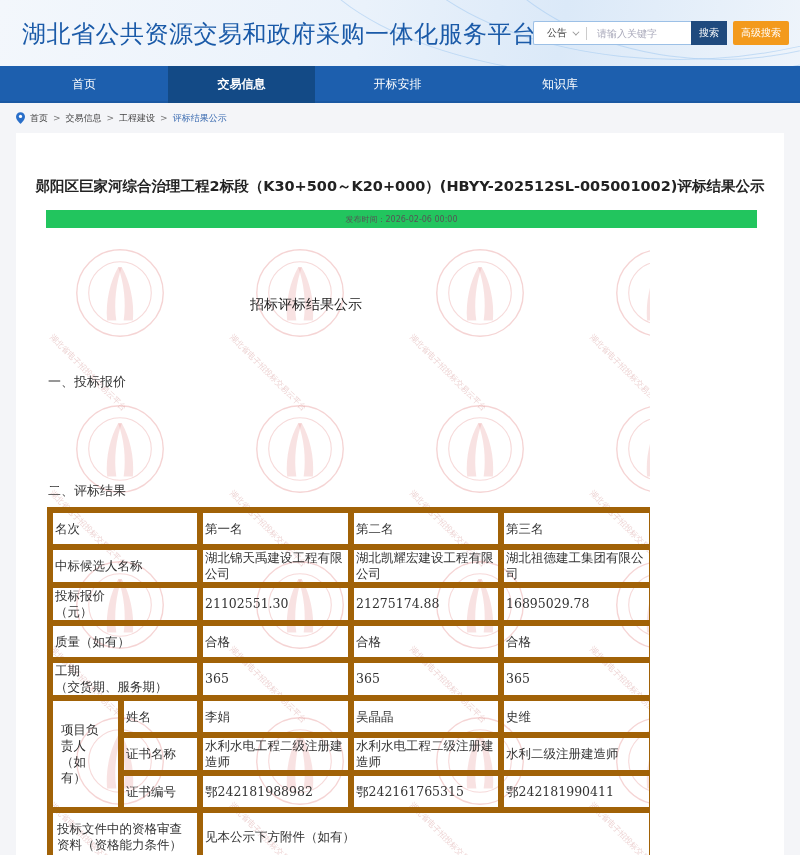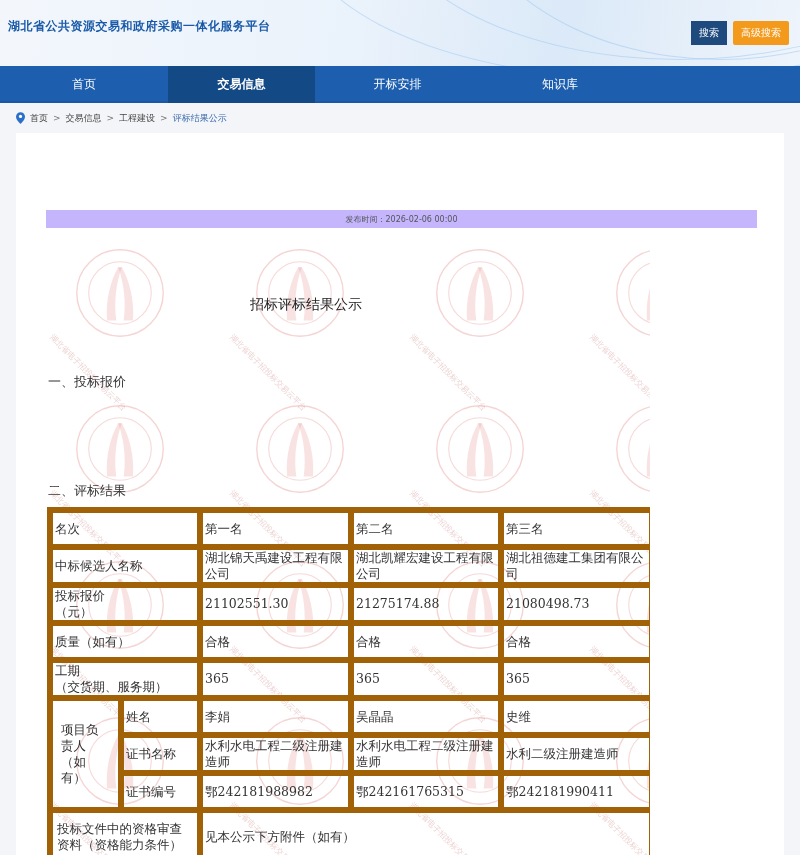--- a/index.html
+++ b/index.html
@@ -3,21 +3,21 @@
 <meta charset="utf-8">
 <style>
   * { box-sizing: border-box; margin: 0; padding: 0; }
   html, body { width: 800px; height: 855px; overflow: hidden; }
   body { font-family: "DejaVu Sans", "Liberation Sans", sans-serif; background: #f4f5f8; color: #333; position: relative; }
 
   
   .header { position: absolute; left: 0; top: 0; width: 800px; height: 66px;
     background: linear-gradient(100deg, #f3f7fc 0%, #eaf2fb 45%, #dbe9f8 70%, #eef4fb 100%); overflow: hidden; }
   .header .arc { position: absolute; border: 1px solid rgba(160,200,240,0.55); border-radius: 50%; }
-  .site-title { position: absolute; left: 8px; top: 18px; font-size: 12px; font-weight: bold; color: #1a5aa8; letter-spacing: 0.5px; white-space: nowrap; }
+  .site-title { position: absolute; left: 22px; top: 18px; font-size: 24px; font-weight: normal; color: #1a5aa8; letter-spacing: 0.5px; white-space: nowrap; }
   .search-box { position: absolute; left: 533px; top: 21px; width: 158px; height: 24px; background: #fff; border: 1px solid #9cc0e6; border-right: none; border-radius: 2px 0 0 2px; display: flex; align-items: center; }
   .search-type { display: flex; align-items: center; padding-left: 13px; font-size: 10px; color: #444; width: 52px; }
   .search-type .chev { margin-left: 5px; width: 5px; height: 5px; border-right: 1px solid #999; border-bottom: 1px solid #999; transform: rotate(45deg) translateY(-2px); }
   .search-sep { width: 1px; height: 13px; background: #ccc; }
   .search-input { border: none; outline: none; font-size: 10px; color: #999; padding-left: 10px; width: 100px; background: transparent; font-family: "DejaVu Sans", sans-serif; }
   .search-input::placeholder { color: #aab; }
   .search-btn { position: absolute; left: 691px; top: 21px; width: 36px; height: 24px; background: #1f4a7e; color: #fff; font-size: 10px; display: flex; align-items: center; justify-content: center; }
   .adv-btn { position: absolute; left: 733px; top: 21px; width: 56px; height: 24px; background: #f39a1c; color: #fff; font-size: 10px; border-radius: 2px; display: flex; align-items: center; justify-content: center; }
 
   
@@ -27,21 +27,21 @@
 
   
   .breadcrumb { position: absolute; left: 16px; top: 110px; height: 16px; display: flex; align-items: center; font-size: 9px; color: #444; white-space: nowrap; }
   .bc-pin { width: 9px; height: 12px; margin-right: 5px; }
   .bc-sep { margin: 0 5px; color: #777; }
   .bc-current { color: #3a6bb0; }
 
   
   .card { position: absolute; left: 16px; top: 133px; width: 768px; height: 722px; background: #fff; }
   .art-title { position: absolute; left: 0; top: 44px; width: 768px; text-align: center; font-size: 14.5px; font-weight: bold; color: #222; white-space: nowrap; }
-  .pub-bar { position: absolute; left: 30px; top: 77px; width: 711px; height: 18px; background: #c4b5fd; font-size: 8px; color: #555; display: flex; align-items: center; justify-content: center; }
+  .pub-bar { position: absolute; left: 30px; top: 77px; width: 711px; height: 18px; background: #22c55e; font-size: 8px; color: #555; display: flex; align-items: center; justify-content: center; }
 
   
   .doc { position: absolute; left: 30px; top: 112px; width: 604px; height: 610px; background: #fff; overflow: hidden; font-family: "DejaVu Serif", "Liberation Serif", serif; color: #333; }
   .wm { position: absolute; width: 92px; height: 92px; }
   .wm-text { position: absolute; font-size: 8px; color: rgba(200,120,120,0.35); transform: rotate(45deg); white-space: nowrap; font-family: "DejaVu Sans", sans-serif; }
   .doc-content { position: absolute; left: 0; top: 4px; width: 604px; height: 610px; }
   .doc-heading { position: absolute; left: 0; top: 47px; width: 520px; text-align: center; font-size: 14px; color: #222; }
   .doc-code { position: absolute; left: 0; top: 86px; width: 574px; text-align: center; font-size: 12.5px; color: #333; }
   .sec { position: absolute; left: 2px; font-size: 13px; color: #333; }
   .para { position: absolute; left: 2px; top: 148px; width: 584px; font-size: 12.2px; line-height: 17.5px; color: #333; text-indent: 4.8em; text-align: justify; }
@@ -51,20 +51,28 @@
 </style>
 </head>
 <body>
 
 <div class="header">
   <div class="arc" style="left:300px;top:-220px;width:700px;height:300px;"></div>
   <div class="arc" style="left:380px;top:-260px;width:600px;height:320px;"></div>
   <div class="arc" style="left:460px;top:-300px;width:520px;height:360px;"></div>
   <div class="site-title">湖北省公共资源交易和政府采购一体化服务平台</div>
 
+  <div class="search-box">
+    <div class="search-type">
+      <span>公告</span>
+      <span class="chev"></span>
+    </div>
+    <div class="search-sep"></div>
+    <input class="search-input" type="text" placeholder="请输入关键字" style="">
+  </div>
   <div class="search-btn">搜索</div>
   <div class="adv-btn">高级搜索</div>
 </div>
 
 <div class="nav">
   <div class="nav-item" style="width:168px;">首页</div>
   <div class="nav-item active" style="width:147px;margin:0;">交易信息</div>
   <div class="nav-item" style="width:165px;">开标安排</div>
   <div class="nav-item" style="width:160px;">知识库</div>
 </div>
@@ -77,20 +85,21 @@
   <span>首页</span>
   <span class="bc-sep">&gt;</span>
   <span>交易信息</span>
   <span class="bc-sep">&gt;</span>
   <span>工程建设</span>
   <span class="bc-sep">&gt;</span>
   <span class="bc-current">评标结果公示</span>
 </div>
 
 <div class="card">
+  <div class="art-title">郧阳区巨家河综合治理工程2标段（K30+500～K20+000）(HBYY-202512SL-005001002)评标结果公示</div>
   <div class="pub-bar">
     <span>发布时间：</span>
     <span>2026-02-06 00:00</span>
   </div>
 
   <div class="doc">
 
     <div id="wm-layer">
         <svg class="wm" viewBox="0 0 100 100" style="left: 28px; top: 2px;">
           <circle cx="50" cy="50" r="47" fill="none" stroke="#e8a0a0" stroke-opacity="0.45" stroke-width="1.5"></circle>
@@ -232,21 +241,21 @@
           <td>湖北凯耀宏建设工程有限公司</td>
           <td>湖北祖德建工集团有限公司</td>
         </tr>
         <tr style="height:37px;">
           <td colspan="2">
             <div>投标报价</div>
             <div>（元）</div>
           </td>
           <td>21102551.30</td>
           <td>21275174.88</td>
-          <td>21080498.73</td>
+          <td>16895029.78</td>
         </tr>
         <tr style="height:37px;">
           <td colspan="2">质量（如有）</td>
           <td>合格</td>
           <td>合格</td>
           <td>合格</td>
         </tr>
         <tr style="height:36px;margin-top:24px;">
           <td colspan="2">
             <div>工期</div>

